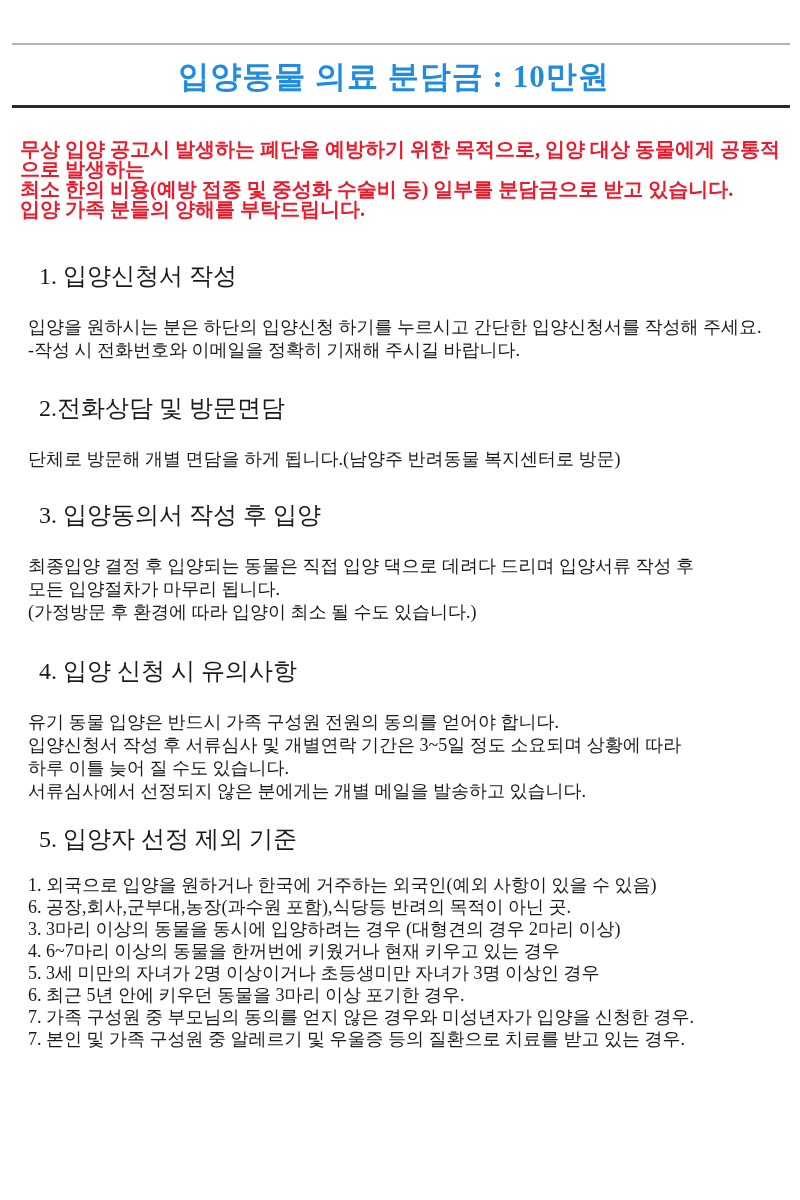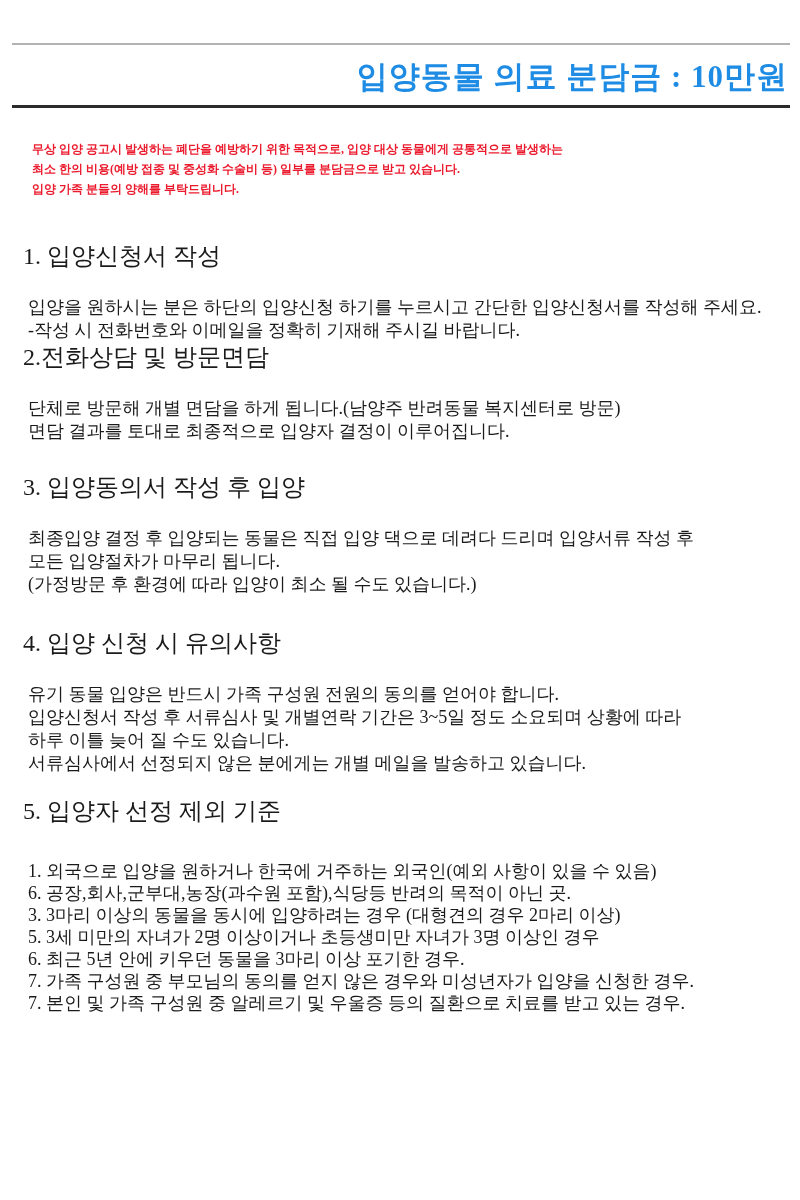--- a/index.html
+++ b/index.html
@@ -20,57 +20,57 @@
   }
   .rule-light{
     height:2px;background:var(--rule-light);
     margin:43px 10px 0 12px;
   }
   .page-title{
     color:var(--title-blue);
     font-size:31px;
     font-weight:600;
     letter-spacing:1px;
-    text-align:right;
+    text-align:center;
     margin:13px 12px 0 0;
     line-height:38px;
     white-space:nowrap;
   }
   .rule-dark{
     height:3px;background:var(--rule-dark);
     margin:9px 10px 0 12px;
   }
   .notice{
-    margin:31px 20px 0 32px;
+    margin:31px 20px 0 20px;
     color:var(--notice-red);
-    font-size:12px;
+    font-size:20px;
     font-weight:700;
     line-height:20px;
   }
   .section h2{
     font-size:24px;
     font-weight:500;
     line-height:30px;
-    padding-left:23px;
+    padding-left:39px;
     white-space:nowrap;
   }
   .section .body{
     font-size:18px;
     line-height:23px;
     padding-left:28px;
     margin-top:25px;
     white-space:nowrap;
     font-family:Liberation Serif, serif;
   }
   .sec1 h2{margin-top:42px;}
-  .sec2 h2{}
+  .sec2 h2{margin-top:31px;}
   .sec3 h2{margin-top:29px;}
   .sec4 h2{margin-top:32px;}
   .sec5 h2{margin-top:21px;}
-  .sec5 .body{margin-top:34px;line-height:22px;}
+  .sec5 .body{margin-top:20px;line-height:22px;}
 </style>
 </head>
 <body>
 
 <div>
 
   <div class="rule-light"></div>
 
   <div class="page-title">입양동물 의료 분담금 : 10만원</div>
 
@@ -87,21 +87,20 @@
     <div class="body">
       <div class="line">입양을 원하시는 분은 하단의 입양신청 하기를 누르시고 간단한 입양신청서를 작성해 주세요.</div>
       <div class="line">-작성 시 전화번호와 이메일을 정확히 기재해 주시길 바랍니다.</div>
     </div>
   </section>
 
   <section class="section sec2">
     <h2>2.전화상담 및 방문면담</h2>
     <div class="body">
       <div class="line">단체로 방문해 개별 면담을 하게 됩니다.(남양주 반려동물 복지센터로 방문)</div>
-      <div class="line">면담 결과를 토대로 최종적으로 입양자 결정이 이루어집니다.</div>
     </div>
   </section>
 
   <section class="section sec3">
     <h2>3. 입양동의서 작성 후 입양</h2>
     <div class="body">
       <div class="line">최종입양 결정 후 입양되는 동물은 직접 입양 댁으로 데려다 드리며 입양서류 작성 후</div>
       <div class="line">모든 입양절차가 마무리 됩니다.</div>
       <div class="line">(가정방문 후 환경에 따라 입양이 최소 될 수도 있습니다.)</div>
     </div>
@@ -116,20 +115,21 @@
       <div class="line">서류심사에서 선정되지 않은 분에게는 개별 메일을 발송하고 있습니다.</div>
     </div>
   </section>
 
   <section class="section sec5">
     <h2>5. 입양자 선정 제외 기준</h2>
     <div class="body">
       <div class="line">1. 외국으로 입양을 원하거나 한국에 거주하는 외국인(예외 사항이 있을 수 있음)</div>
       <div class="line">6. 공장,회사,군부대,농장(과수원 포함),식당등 반려의 목적이 아닌 곳.</div>
       <div class="line">3. 3마리 이상의 동물을 동시에 입양하려는 경우 (대형견의 경우 2마리 이상)</div>
+      <div class="line">4. 6~7마리 이상의 동물을 한꺼번에 키웠거나 현재 키우고 있는 경우</div>
       <div class="line">5. 3세 미만의 자녀가 2명 이상이거나 초등생미만 자녀가 3명 이상인 경우</div>
       <div class="line">6. 최근 5년 안에 키우던 동물을 3마리 이상 포기한 경우.</div>
       <div class="line">7. 가족 구성원 중 부모님의 동의를 얻지 않은 경우와 미성년자가 입양을 신청한 경우.</div>
       <div class="line">7. 본인 및 가족 구성원 중 알레르기 및 우울증 등의 질환으로 치료를 받고 있는 경우.</div>
     </div>
   </section>
 
 </div>
 
 </body></html>

